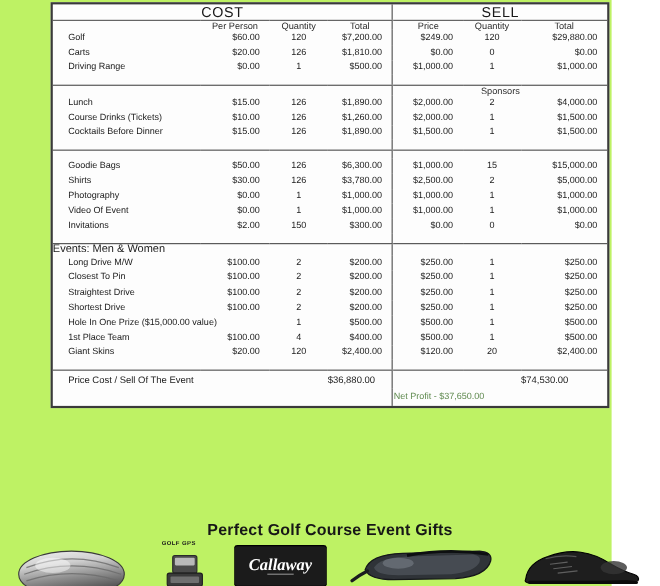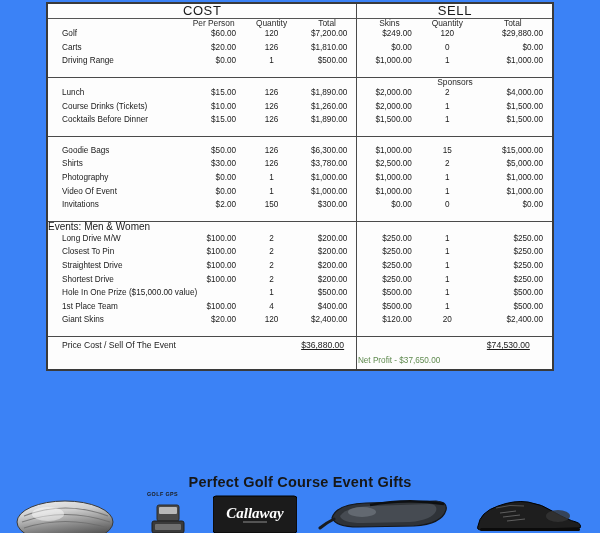--- a/index.html
+++ b/index.html
@@ -6,23 +6,23 @@
   html, body {
     margin: 0; padding: 0;
     width: 600px; height: 533px;
     background: #ffffff;
     font-family: "Liberation Sans", sans-serif;
     color: #1a1a1a;
     overflow: hidden;
   }
   #page {
     position: relative;
-    width: 600px;
+    width: 556px;
     height: 533px;
-    background: #3b82f6;
+    background: #bef264;
   }
 
   
   .sheet {
     position: absolute;
     left: 46px;
     top: 2px;
     width: 508px;
     border: 2px solid #3a3a3a;
     background: #fdfdfd;
@@ -114,21 +114,21 @@
     padding-bottom: 2px;
   }
 
   .totalrow td {
     font-size: 8.6px;
     font-weight: bold;
     height: 17px;
     padding-top: 6px;
   }
   .totalrow td.lbl { text-align: left; padding-left: 14px; white-space: nowrap; }
-  .totalrow td.num { text-align: center; padding-right: 9px; white-space: nowrap; text-decoration: underline; }
+  .totalrow td.num { text-align: left; padding-right: 9px; white-space: nowrap; }
   .profitrow td {
     font-size: 8.2px;
     height: 16px;
     padding-bottom: 6px;
   }
   .profitrow td.profit {
     text-align: left;
     color: #5f8a4f;
     white-space: nowrap;
   }
@@ -187,21 +187,21 @@
           <td class="vdiv"></td>
           <td colspan="3">SELL</td>
         </tr>
 
         <tr class="colhead">
           <td class="lbl"></td>
           <td>Per Person</td>
           <td>Quantity</td>
           <td>Total</td>
           <td class="vdiv"></td>
-          <td>Skins</td>
+          <td>Price</td>
           <td>Quantity</td>
           <td>Total</td>
         </tr>
 
         <tr class="row">
           <td class="lbl">Golf</td>
           <td class="num">$60.00</td>
           <td class="qty">120</td>
           <td class="num">$7,200.00</td>
           <td class="vdiv"></td>

